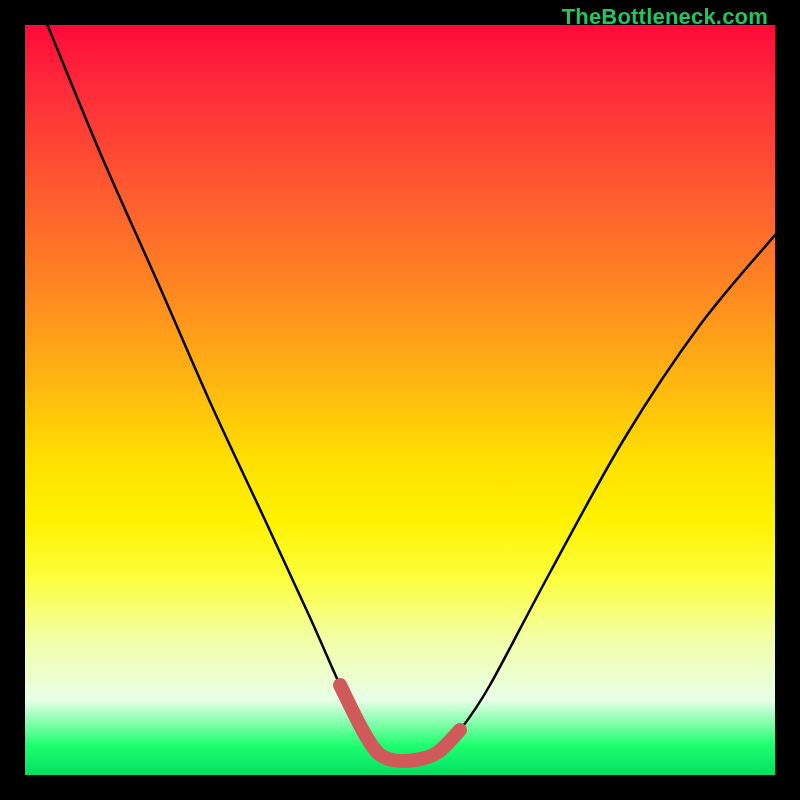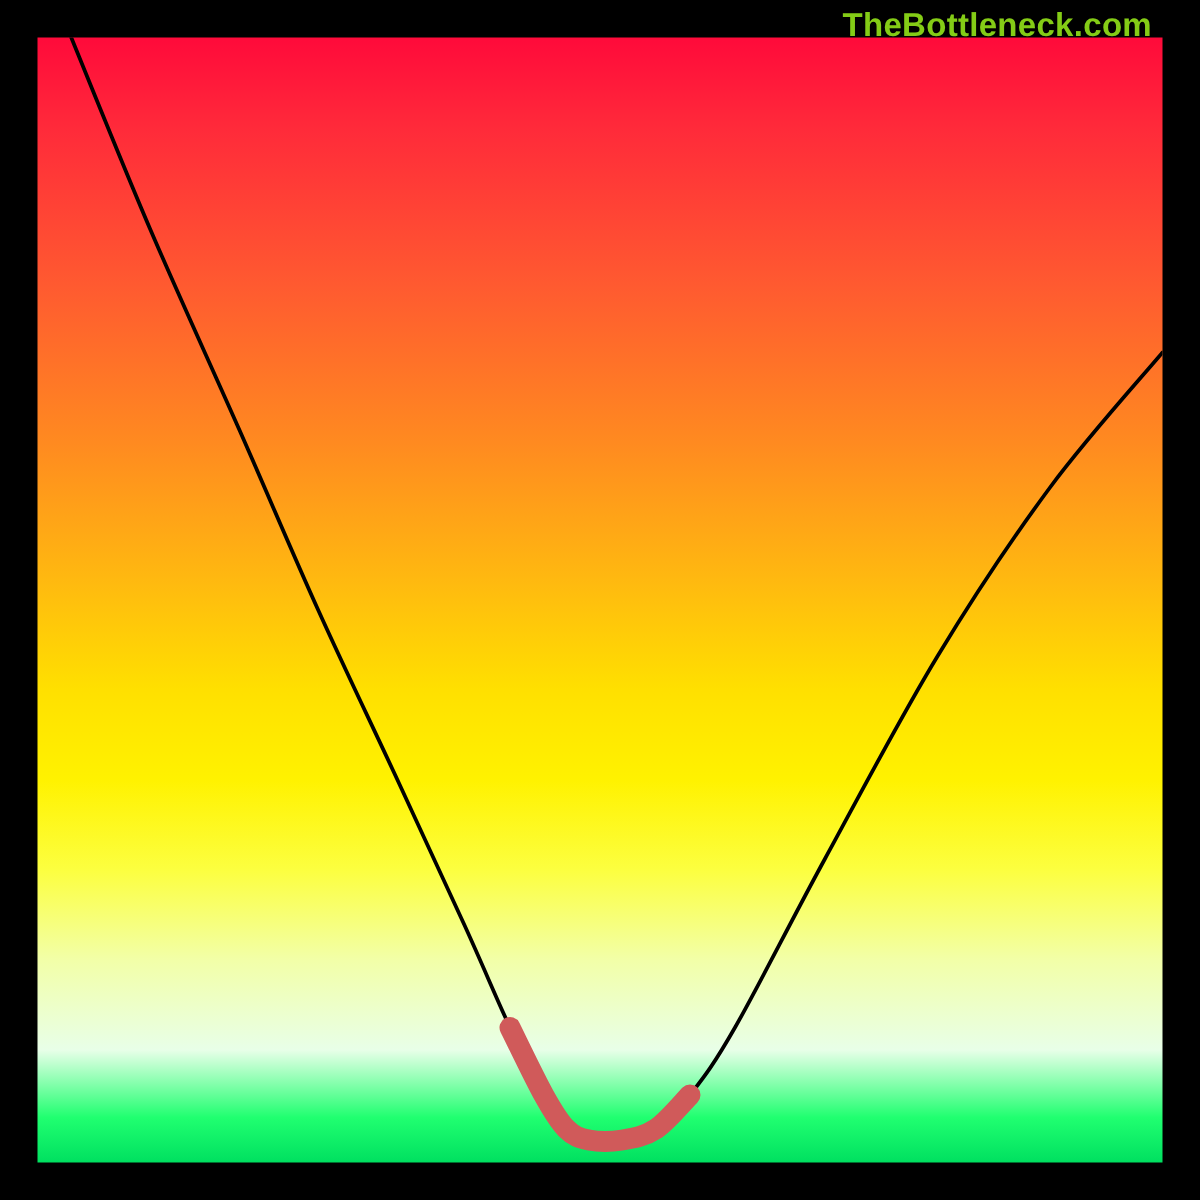--- a/index.html
+++ b/index.html
@@ -31,21 +31,21 @@
       #00e060 100%
     );
   }
   .watermark {
     position: absolute;
     top: 4px;
     right: 32px;
     font-family: Arial, Helvetica, sans-serif;
     font-size: 22px;
     font-weight: 600;
-    color: #84cc16;
+    color: #22c55e;
     letter-spacing: 0.2px;
   }
   svg.curve {
     position: absolute;
     left: 0; top: 0;
     width: 750px; height: 750px;
   }
 </style>
 </head>
 <body>

